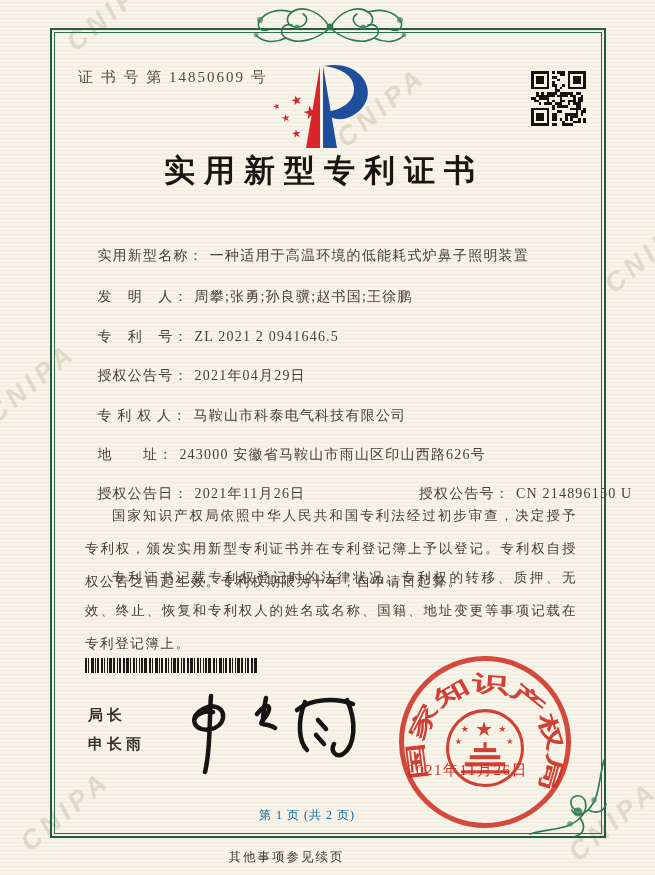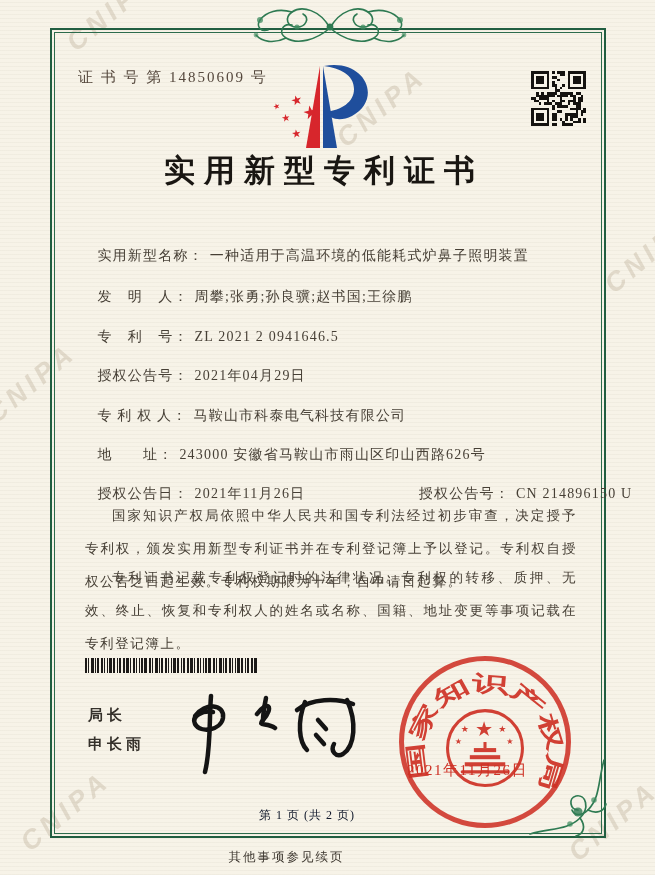--- a/index.html
+++ b/index.html
@@ -28,21 +28,21 @@
   .barcode{position:absolute;left:85px;top:658px;width:172px;height:15px;}
   .official{position:absolute;left:88px;font-family:"Liberation Sans",sans-serif;
             font-size:15px;font-weight:bold;color:#35312b;letter-spacing:4px;}
   .signature{position:absolute;left:165px;top:686px;width:210px;height:95px;}
   .seal{position:absolute;left:399px;top:656px;width:162px;height:162px;
         border:5px solid rgba(206,49,37,0.88);border-radius:50%;}
   .seal svg{position:absolute;inset:0;}
   .seal-date{position:absolute;left:407px;top:761px;width:170px;font-size:15px;
              color:#ce3125;letter-spacing:1.5px;white-space:pre;z-index:5;}
   .page-num{position:absolute;left:0;top:807px;width:614px;text-align:center;
-            font-size:12px;color:#0f172a;letter-spacing:1px;white-space:pre;}
+            font-size:12px;color:#0369a1;letter-spacing:1px;white-space:pre;}
   .cont-note{position:absolute;left:0;top:849px;width:573px;text-align:center;
              font-size:12.5px;color:#3c362e;letter-spacing:2px;}
   .ornament-top{position:absolute;left:230px;top:2px;width:200px;height:50px;}
   .ornament-corner{position:absolute;left:526px;top:756px;width:82px;height:82px;}
   svg{display:block;}
 </style>
 </head>
 <body>
 
 <div class="paper-texture"></div>

